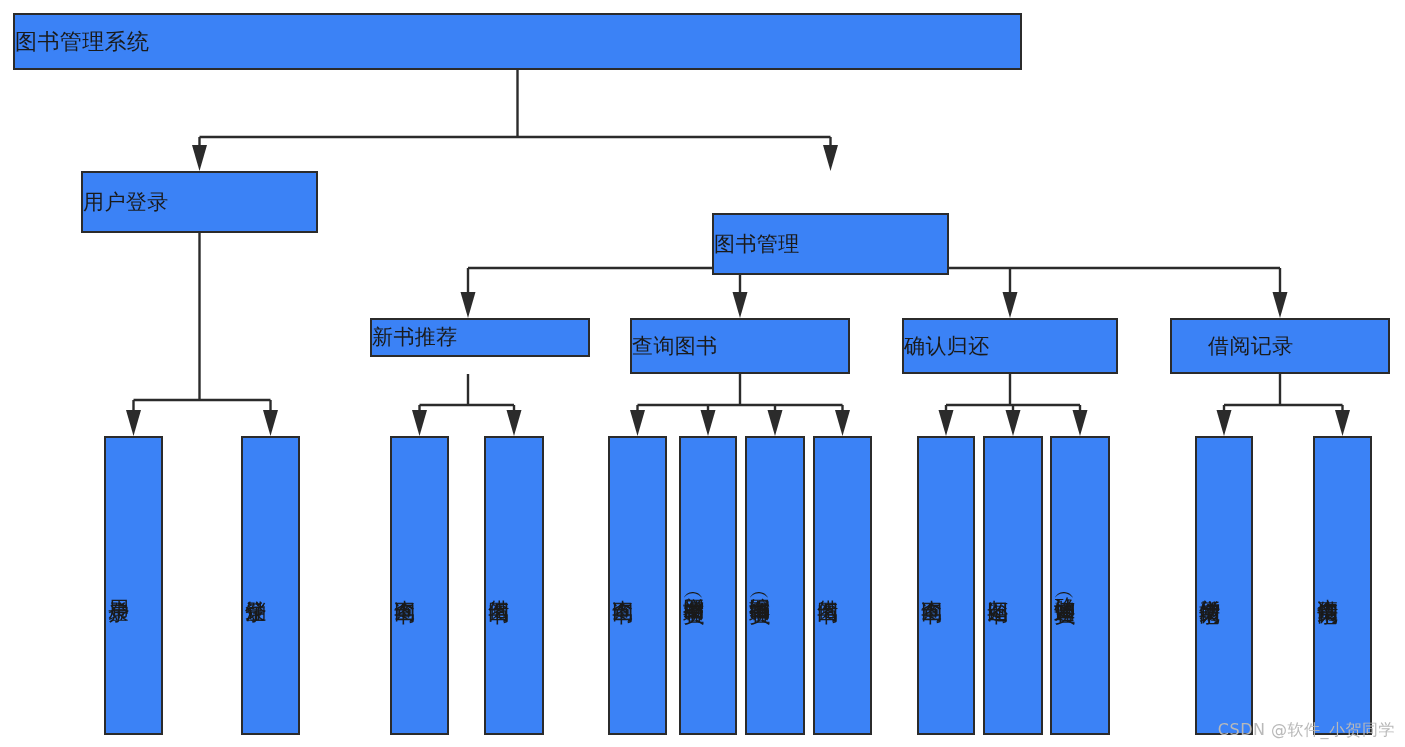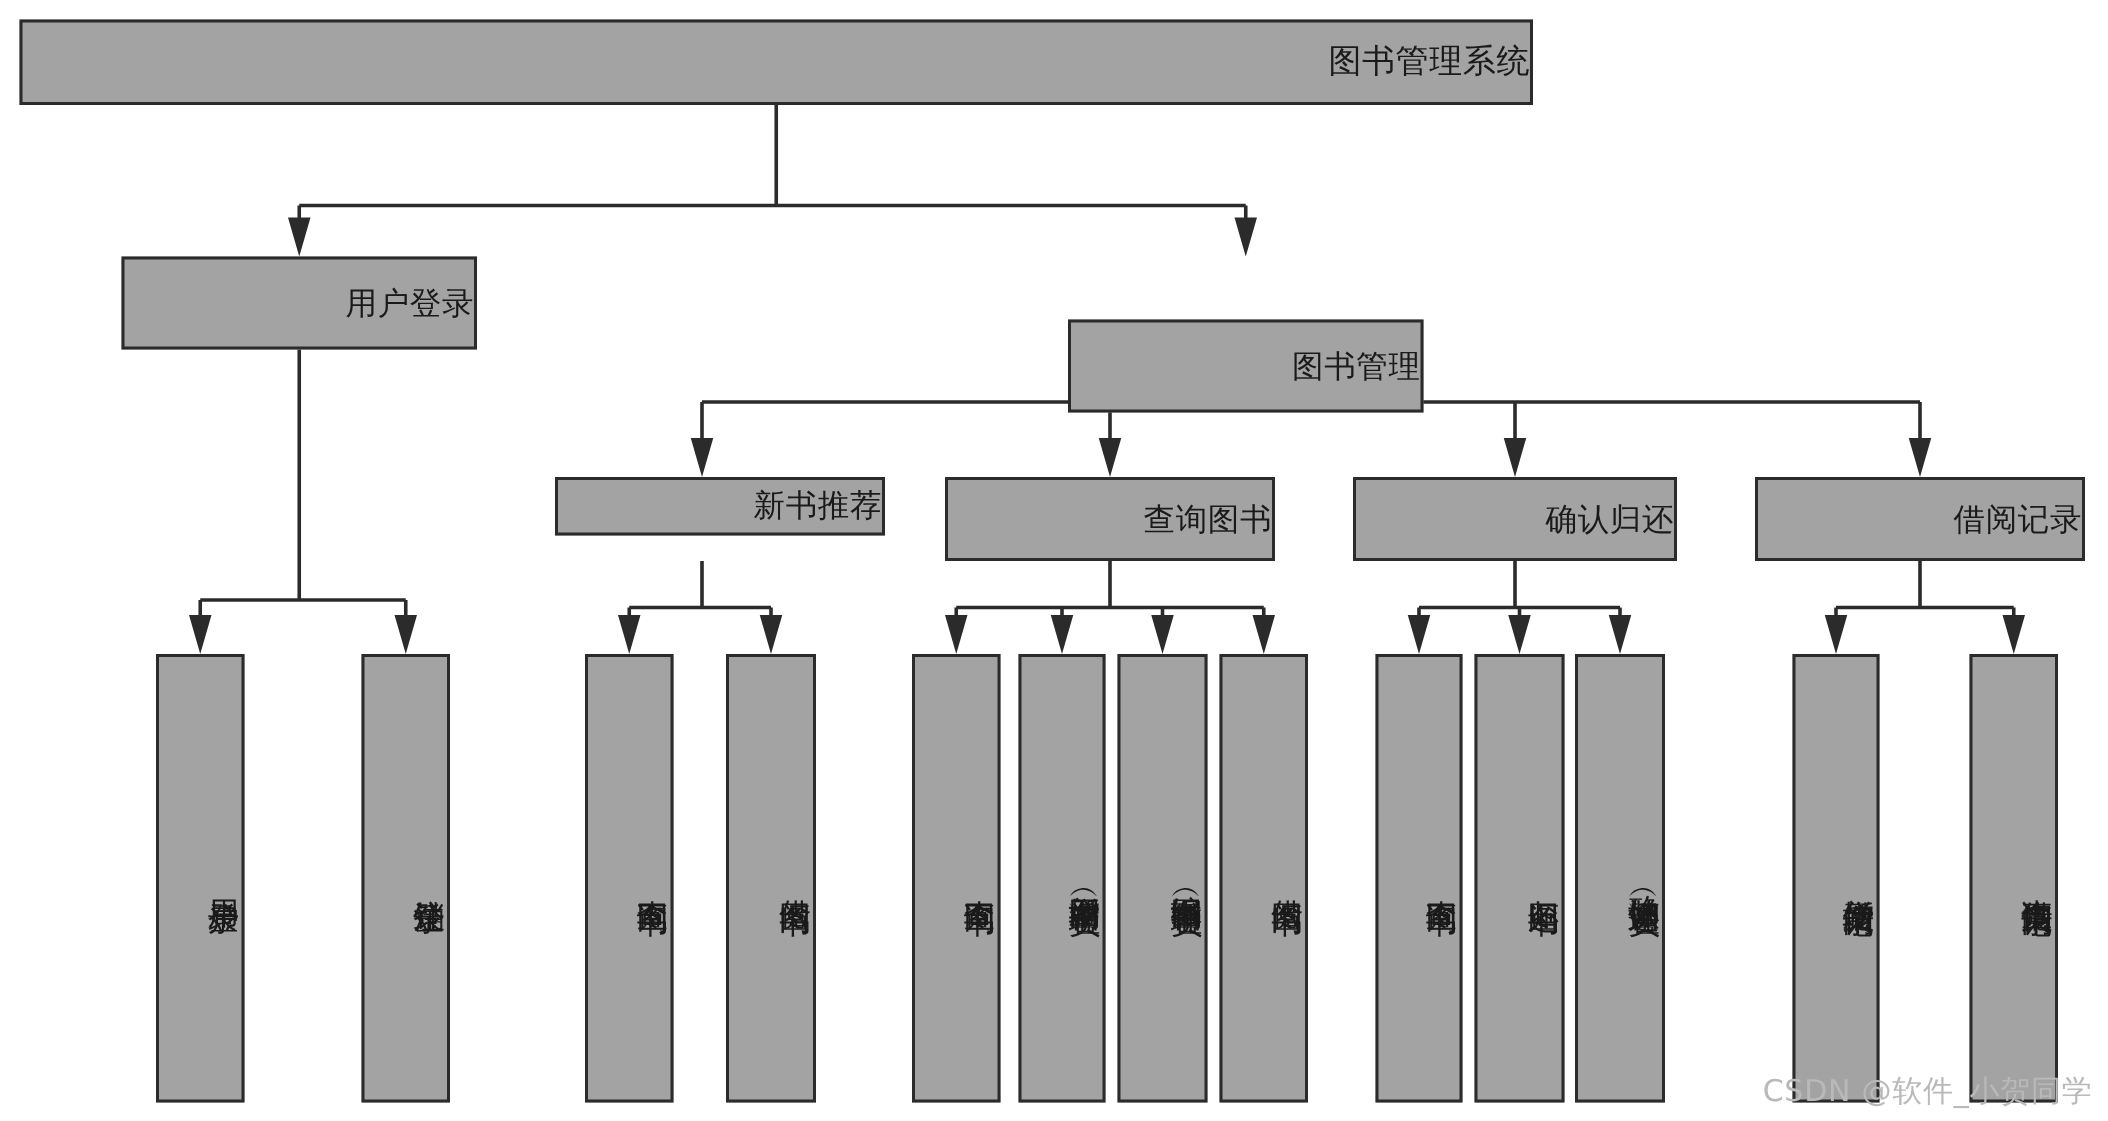--- a/index.html
+++ b/index.html
@@ -17,25 +17,25 @@
   #diagram-root {
     position: absolute;
     left: 0;
     top: 0;
     width: 1405px;
     height: 747px;
   }
   .node-box {
     position: absolute;
     box-sizing: border-box;
-    background: #a3a3a3;
+    background: #3b82f6;
     border: 2.4px solid #2b2b2b;
     display: flex;
     align-items: center;
-    justify-content: flex-end;
+    justify-content: flex-start;
     overflow: hidden;
   }
   .node-label {
     color: #1a1a1a;
     line-height: 1.18;
     text-align: center;
     white-space: pre;
     user-select: none;
   }
   .node-label.horizontal {
@@ -67,21 +67,21 @@
     fill: none;
   }
   #edge-layer polygon.arrowhead {
     fill: #2b2b2b;
     stroke: none;
   }
   #watermark {
     position: absolute;
     right: 10px;
     bottom: 6px;
-    font-size: 20px;
+    font-size: 16px;
     color: #b9b9b9;
     letter-spacing: 0.5px;
     user-select: none;
     white-space: nowrap;
   }
 </style>
 </head>
 <body>
 
 <div id="diagram-root">

